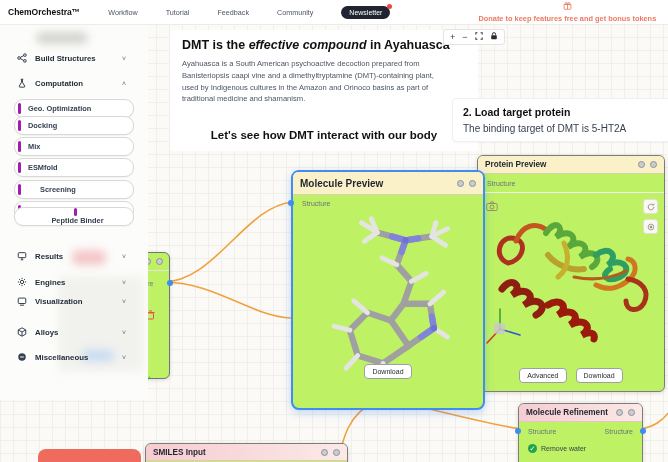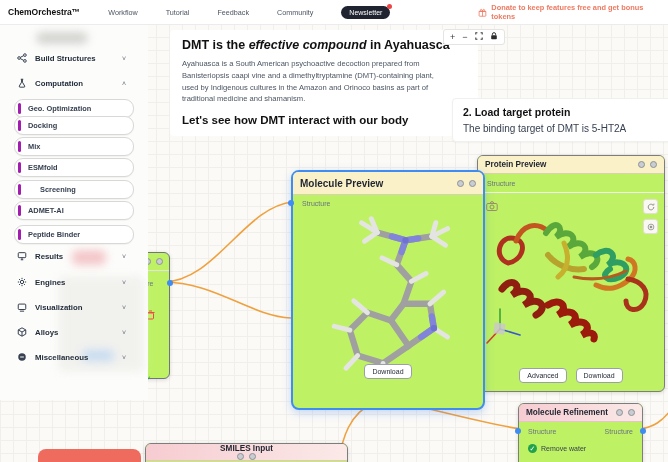--- a/index.html
+++ b/index.html
@@ -9,35 +9,35 @@
   
   .topnav{position:absolute;left:0;top:0;width:668px;height:24px;background:#fff;
     border-bottom:1px solid #ececec;display:flex;align-items:center;z-index:40;gap:16px;}
   .logo{font-size:8.5px;font-weight:bold;color:#111;margin-left:8px;}
   .navlink{font-size:7.2px;color:#4b5563;margin-left:12px;}
   .newsletter{position:relative;margin-left:12px;background:#1f2430;color:#fff;
     font-size:7px;padding:3px 8px;border-radius:9px;}
   .newsletter .reddot{position:absolute;right:-2px;top:-2px;width:5px;height:5px;
     border-radius:50%;background:#ef4444;}
   .donate{display:flex;align-items:center;margin-left:72px;color:#ee7a62;
-    font-size:7.4px;font-weight:bold;gap:4px;}
+    font-size:7.4px;font-weight:bold;gap:4px;flex-direction:column;}
 
   
   .canvas{position:absolute;left:0;top:24px;width:668px;height:438px;
     background-color:#fbfaf7;
     background-image:linear-gradient(#f0efec 1px,transparent 1px),
                      linear-gradient(90deg,#f0efec 1px,transparent 1px);
     background-size:13px 13px;}
   .edges{position:absolute;left:0;top:0;width:668px;height:462px;z-index:1;pointer-events:none;}
 
   .notecard{position:absolute;background:#ffffff;border-radius:4px;z-index:1;}
   .note1{left:170px;top:30px;width:284px;padding:8px 12px 10px 12px;}
   .note1 h1{margin:0;font-size:12.5px;color:#111;}
   .note1 p{margin:6px 0 0 0;font-size:7.6px;line-height:1.55;color:#4b5563;width:266px;}
-  .note1 h2{margin:9px 0 0 0;font-size:11.5px;color:#111;}
+  .note1 h2{margin:24px 0 0 0;font-size:11.5px;color:#111;text-align:center;}
   .note2{left:452px;top:98px;width:206px;padding:7px 10px;border:1px solid #f0f0ee;
     box-shadow:0 1px 2px rgba(0,0,0,.04);}
   .note2 h3{margin:0;font-size:10.5px;color:#111;}
   .note2 p{margin:5px 0 0 0;font-size:10px;color:#374151;}
 
   .viewctl{position:absolute;left:443px;top:29px;height:14px;background:#fff;
     border:1px solid #e4e4e2;border-radius:3px;display:flex;align-items:center;
     gap:7px;padding:0 6px;z-index:2;}
   .viewctl .c{font-size:9px;color:#3a3a3a;line-height:1;}
 
@@ -73,21 +73,21 @@
   
   .refine{left:518px;top:403px;width:123px;height:70px;z-index:6;}
   .refine .ports{position:relative;height:19px;display:flex;align-items:center;
     justify-content:space-between;padding:0 9px;}
   .optrow{display:flex;align-items:center;gap:4px;padding:3px 0 0 9px;}
   .chk{width:9px;height:9px;border-radius:50%;background:#22a24a;color:#fff;font-size:7px;
     display:flex;align-items:center;justify-content:center;line-height:1;}
 
   
   .smiles{left:145px;top:443px;width:201px;height:40px;z-index:6;}
-  .smiles .phead{height:16px;flex-direction:column;}
+  .smiles .phead{height:16px;}
 
   
   .hidnode{left:66px;top:252px;width:102px;height:125px;z-index:3;border:1px solid #6f757c;}
   .hidnode .hhead{height:17px;border-bottom:1px solid #e3e3e1;display:flex;
     align-items:center;justify-content:flex-end;padding-right:6px;}
   .hidnode .hlbl{position:absolute;left:58px;top:27px;font-size:7px;color:#6b7280;}
   .finished{position:absolute;left:116px;top:375px;z-index:3;font-size:7px;
     color:#27a24a;display:flex;gap:3px;align-items:center;}
 
   .runbtn{position:absolute;left:38px;top:449px;width:103px;height:20px;
@@ -370,21 +370,21 @@
         <span>ESMfold</span>
       </div>
     <div class="pill" style="top:156px;gap:12px;">
         <i></i>
         <span>Screening</span>
       </div>
     <div class="pill" style="top:177px;">
         <i></i>
         <span>ADMET-AI</span>
       </div>
-    <div class="pill" style="top:201px;">
+    <div class="pill" style="top:183px;flex-direction:column;">
         <i></i>
         <span>Peptide Binder</span>
       </div>
 
     <div class="secrow" style="top:224px;">
       <span class="sicon">
         <svg width="10" height="10" viewBox="0 0 12 12" fill="none" stroke="#374151" stroke-width="1.2">
           <rect x="1.5" y="2" width="9" height="6" rx="1"></rect>
             <line x1="4.5" y1="10.5" x2="7.5" y2="10.5"></line>
             <line x1="6" y1="8" x2="6" y2="10.5"></line>
@@ -396,21 +396,21 @@
     <div class="secrow" style="top:250px;">
       <span class="sicon">
         <svg width="10" height="10" viewBox="0 0 12 12" fill="none" stroke="#374151" stroke-width="1.2">
           <circle cx="6" cy="6" r="2"></circle>
             <path d="M6,1 V2.6 M6,9.4 V11 M1,6 H2.6 M9.4,6 H11 M2.5,2.5 L3.6,3.6 M8.4,8.4 L9.5,9.5 M9.5,2.5 L8.4,3.6 M3.6,8.4 L2.5,9.5"></path>
         </svg>
       </span>
       <span class="slbl">Engines</span>
       <span class="chev">˅</span>
     </div>
-    <div class="secrow" style="top:275px;">
+    <div class="secrow" style="top:269px;">
       <span class="sicon">
         <svg width="10" height="10" viewBox="0 0 12 12" fill="none" stroke="#374151" stroke-width="1.2">
           <rect x="1.5" y="2.5" width="9" height="6.5" rx="1"></rect>
             <line x1="3.5" y1="11" x2="8.5" y2="11"></line>
         </svg>
       </span>
       <span class="slbl">Visualization</span>
       <span class="chev">˅</span>
     </div>
     <div class="secrow" style="top:300px;">

